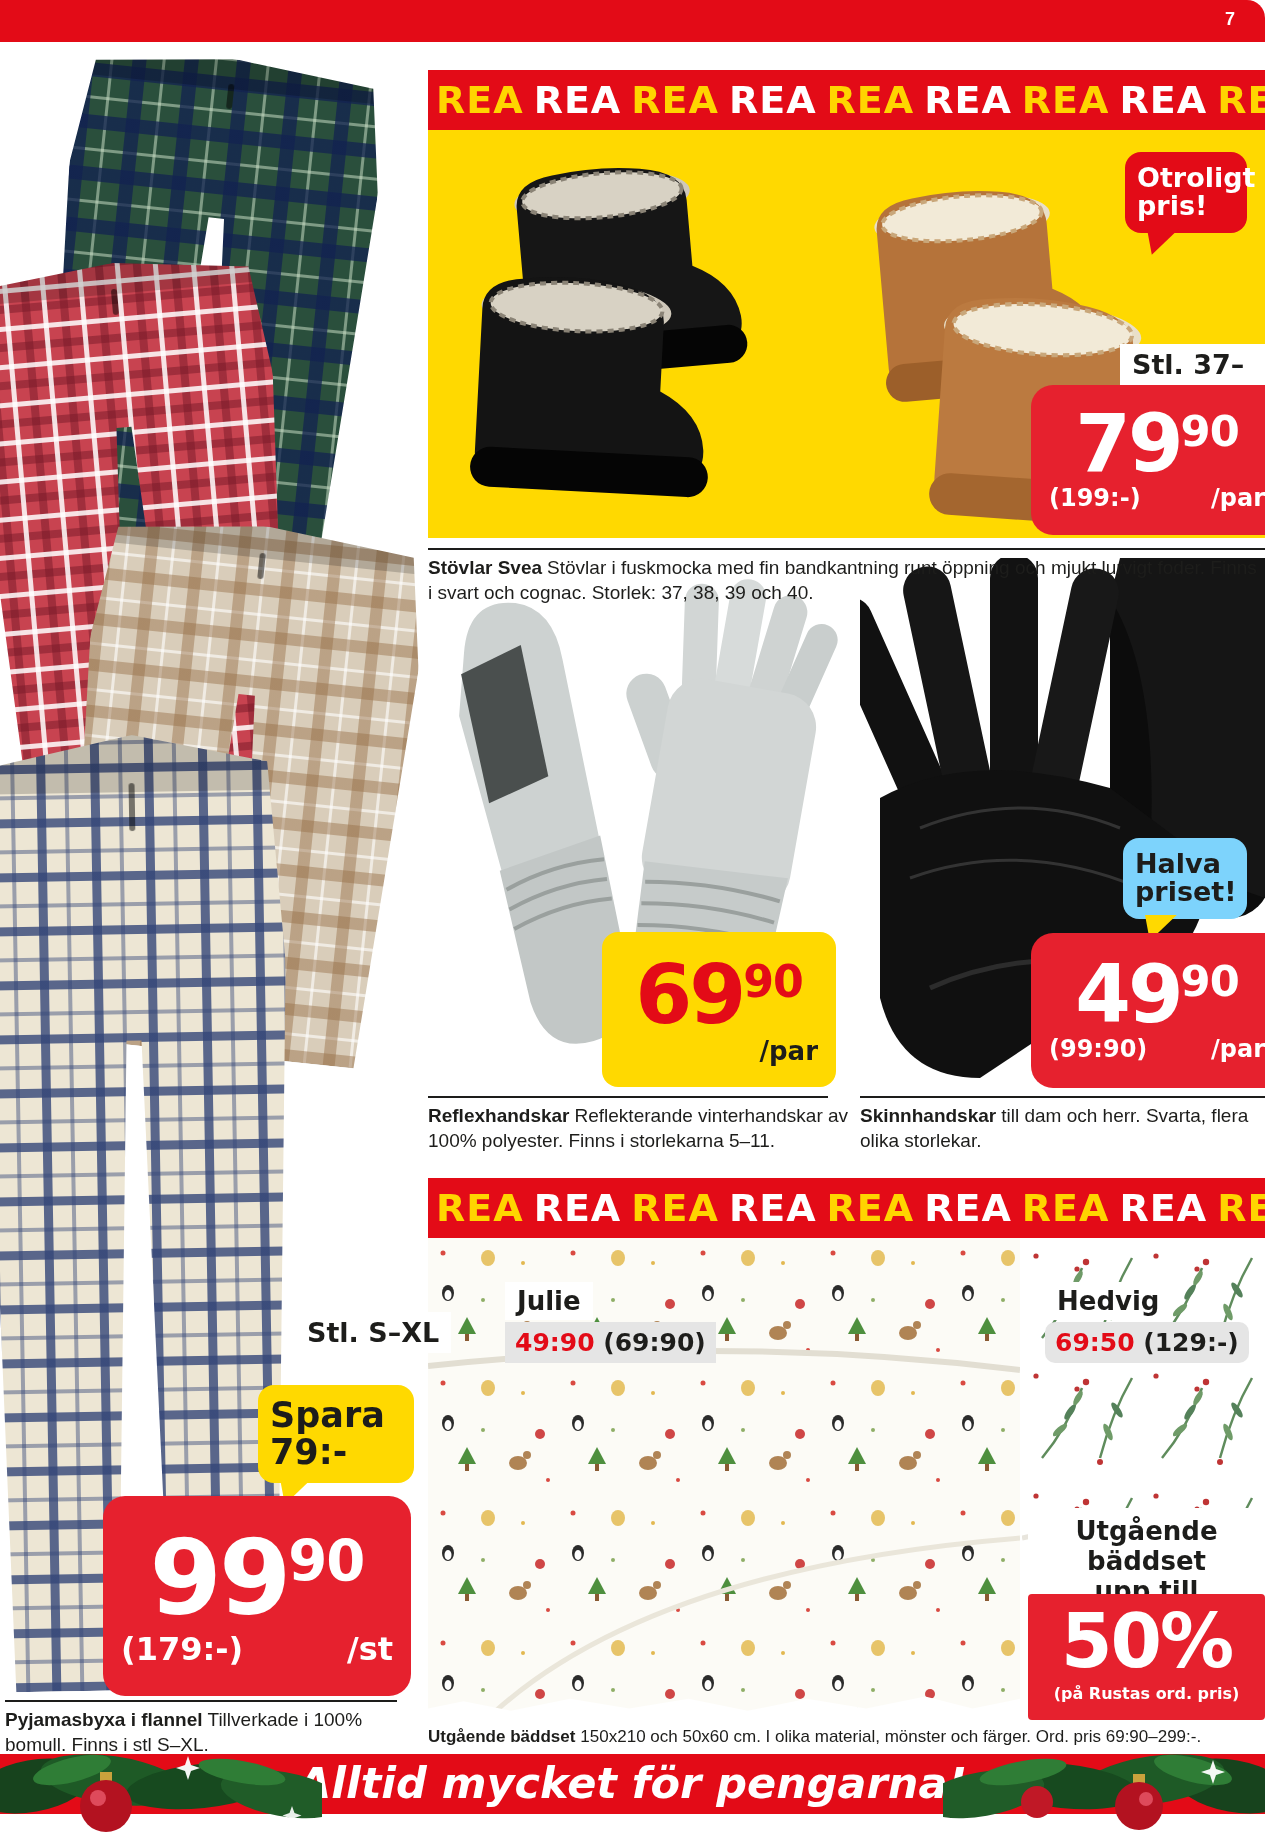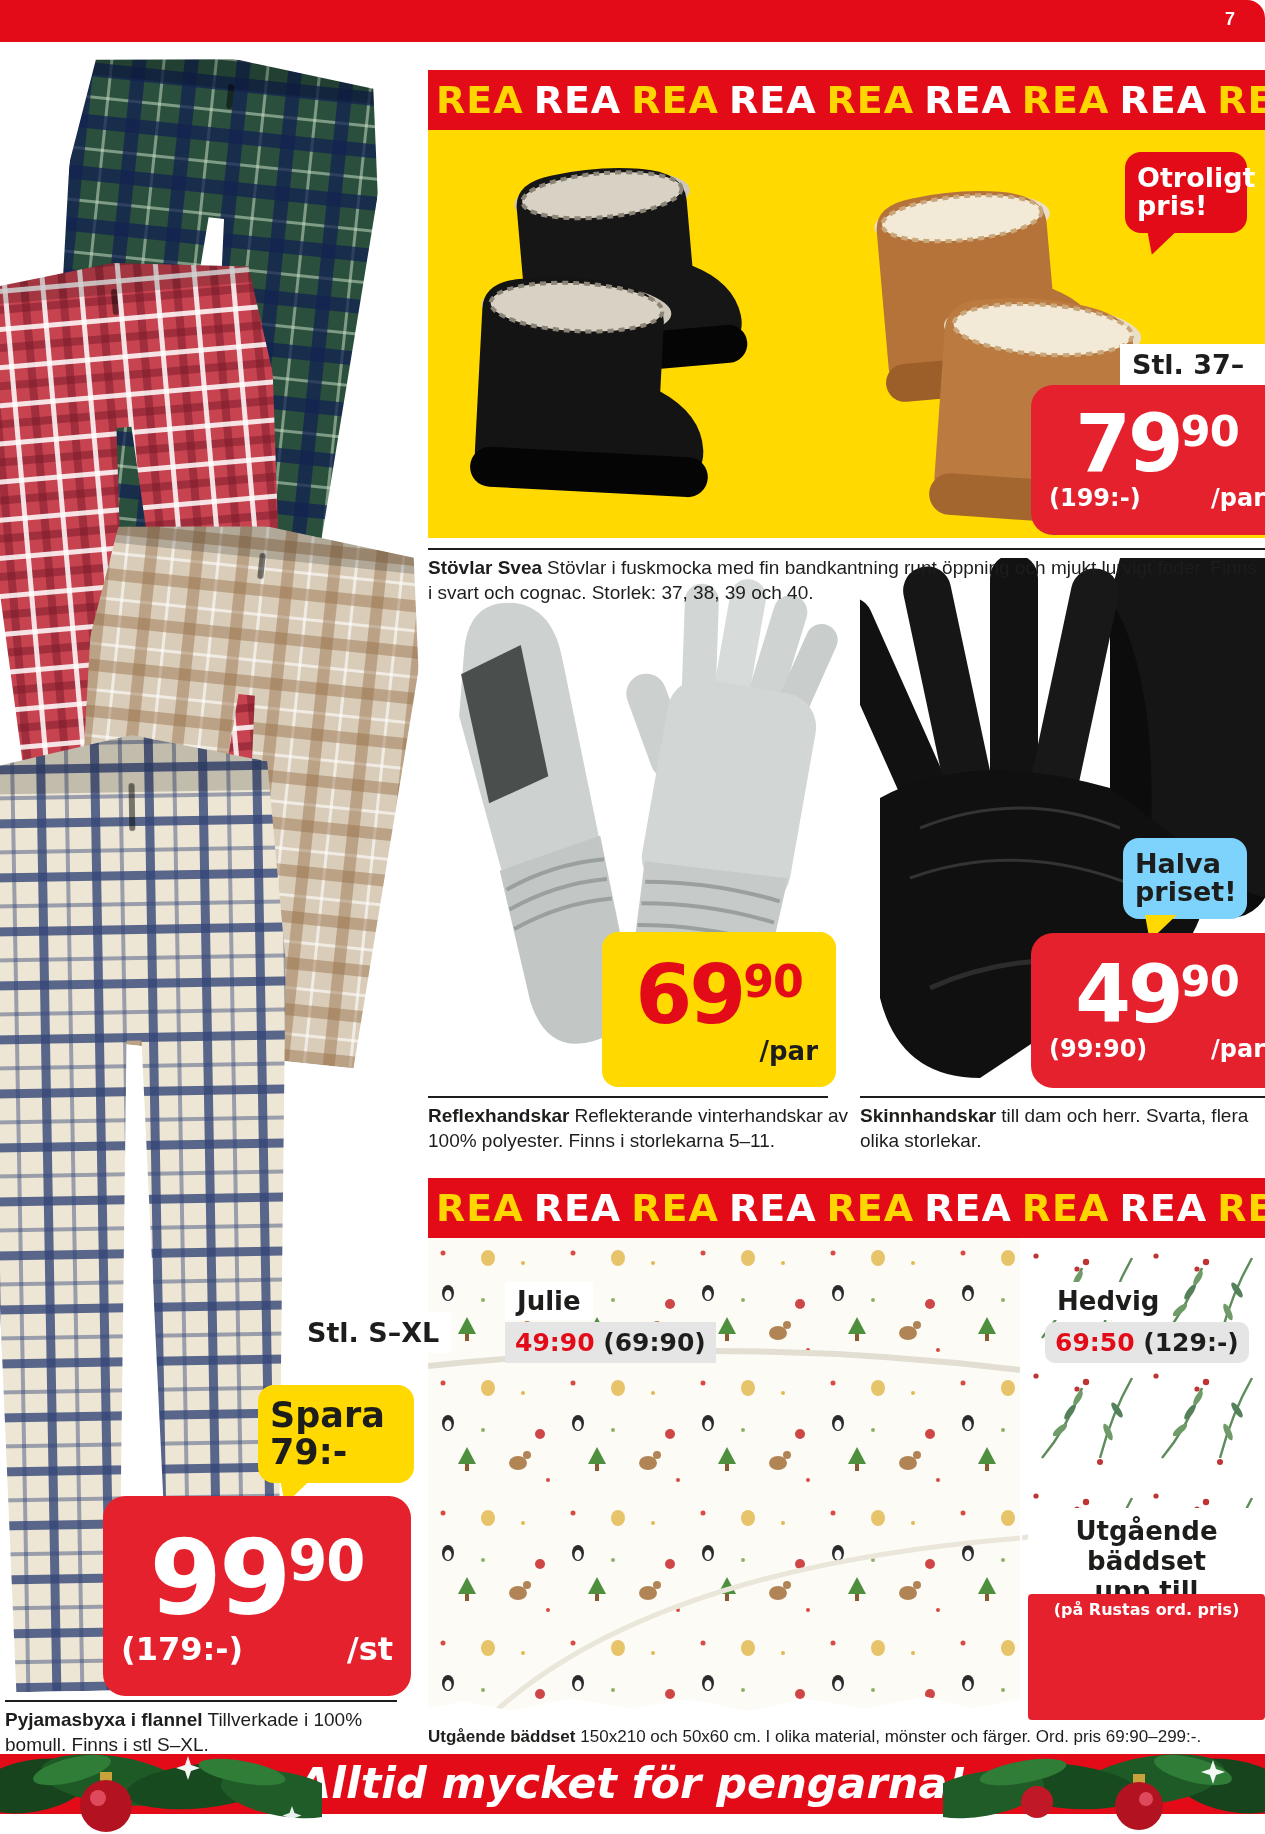--- a/index.html
+++ b/index.html
@@ -341,20 +341,21 @@
   <div class="label-box lb-hedvig">Hedvig</div>
   <div class="price-box pb-hedvig">
     <span class="p">69:50</span>
     <span class="o">(129:-)</span>
   </div>
   <div class="promo-white">
     <span>Utgående bäddset</span><br>
     <span>upp till</span>
   </div>
   <div class="promo-red">
+    <div class="pct">50%</div>
     <div class="note">(på Rustas ord. pris)</div>
   </div>
   <p class="desc d-bed">
     <b>Utgående bäddset</b><span>150x210 och 50x60 cm. I olika material, mönster och färger. Ord. pris 69:90–299:-.</span>
   </p>
 
   <div class="size-box sz-pyj">Stl. S–XL</div>
   <div class="bubble bb-spara">
     <span>Spara</span>
     <span>79:-</span>

